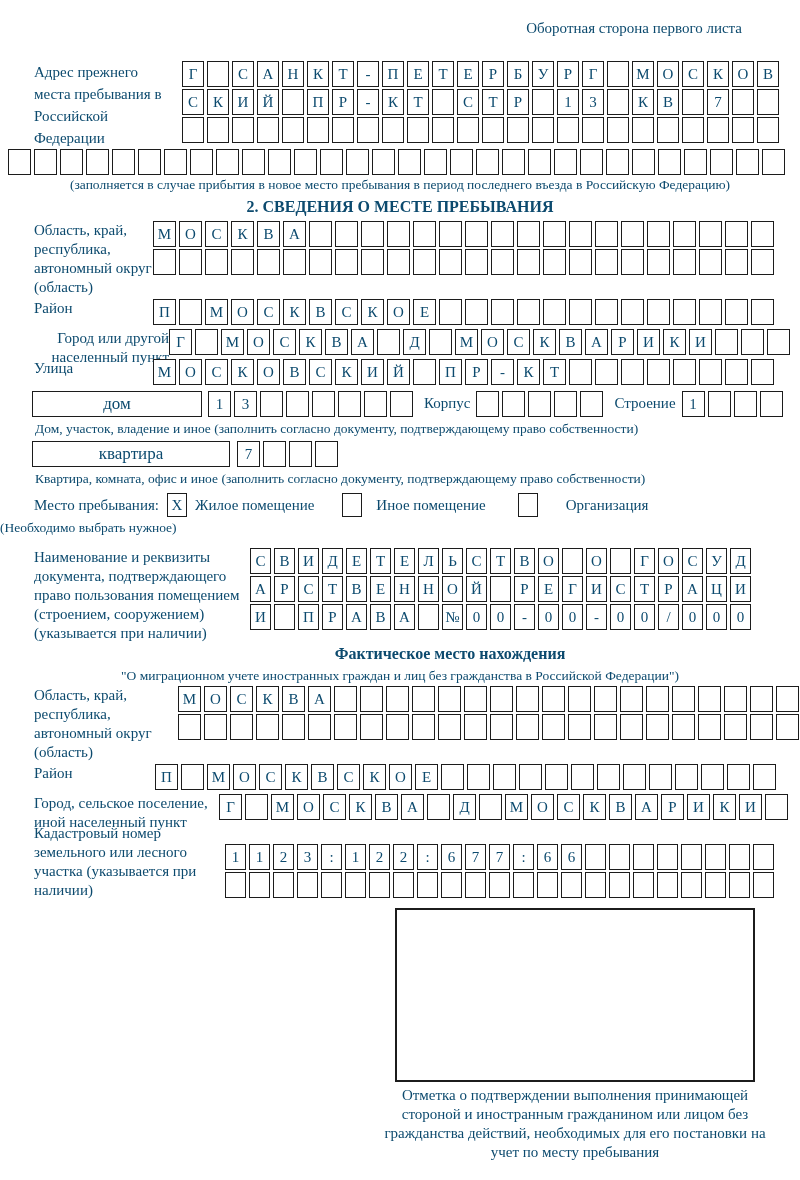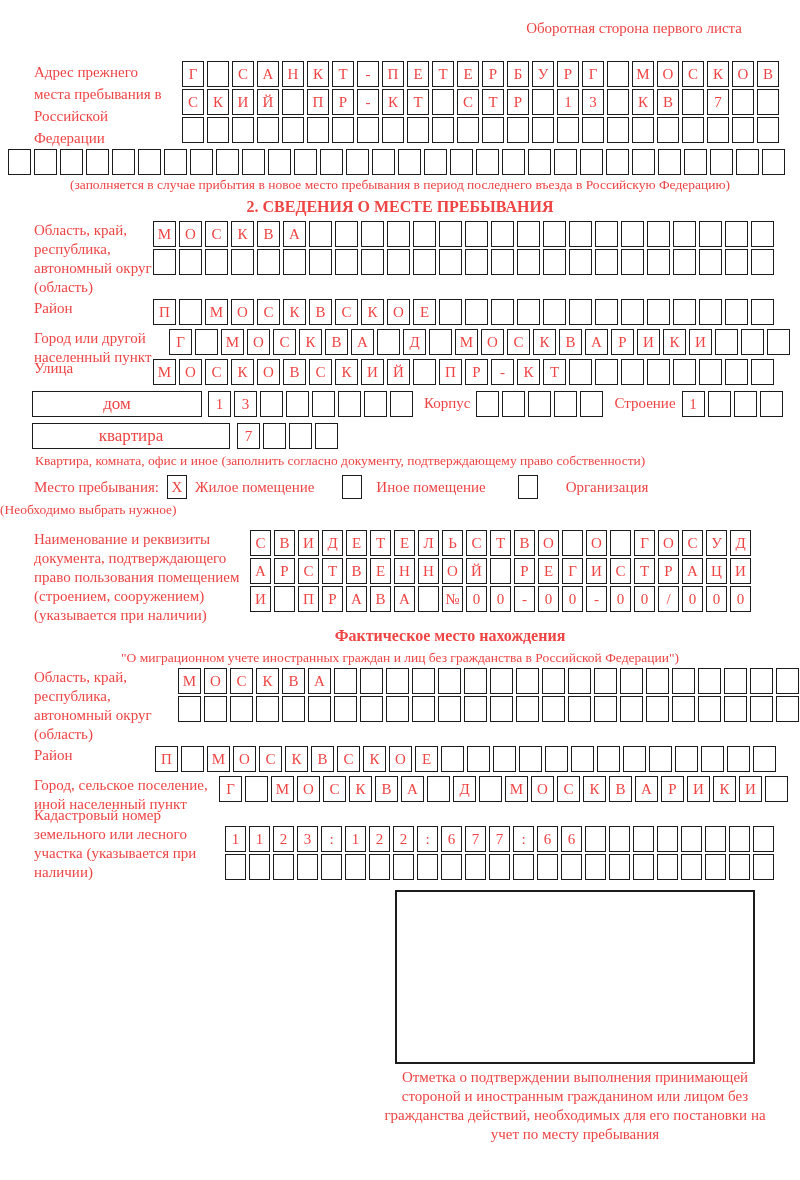--- a/index.html
+++ b/index.html
@@ -1,17 +1,17 @@
 <!DOCTYPE html>
 <html><head>
 <meta charset="utf-8">
 <style>
   html,body{margin:0;padding:0;background:#fff;}
   .page{
-    width:800px;height:1180px;background:#ffffff;color:#ef4444;
+    width:800px;height:1180px;background:#ffffff;color:#0c4a6e;
     font-family:"Liberation Serif","DejaVu Serif",serif;
     position:relative;overflow:hidden;
   }
   .top-note{text-align:right;padding:20px 58px 0 0;font-size:15px;}
   
   .boxrow{display:flex;margin-bottom:2px;}
   .cell{
     width:23px;height:26px;box-sizing:border-box;border:1.6px solid #1c1c1c;
     margin-right:3px;display:flex;align-items:center;justify-content:center;
     font-size:15px;line-height:1;flex-shrink:0;background:#fff;
@@ -23,21 +23,21 @@
   .s1-label{width:135px;margin-right:13px;font-size:15px;line-height:22px;flex-shrink:0;}
   .row4{margin:0 0 2px 8px;}
   .center-note{text-align:center;font-size:13.5px;margin-bottom:2px;}
   .section-title{text-align:center;font-weight:bold;font-size:16px;margin:5px 0 5px;}
   .fact-title{padding-left:100px;margin-top:2px;}
   
   .formline{display:flex;align-items:flex-start;margin:0 0 2px 34px;}
   .flabel{font-size:15px;line-height:19px;flex-shrink:0;}
   .h28{height:28px;}
   .w119{width:119px;}
-  .w135{width:135px;}
+  .w135{width:135px;text-align:right;}
   .w144{width:144px;}
   .w121{width:121px;}
   .w185{width:185px;}
   .w191{width:191px;}
   .w216{width:216px;}
   .rows-gap{margin-top:20px;}
   
   .domline{display:flex;align-items:flex-start;margin:4px 0 0 32px;}
   .labelbox{
     height:26px;box-sizing:border-box;border:1.6px solid #1c1c1c;
@@ -358,20 +358,21 @@
         <div class="cell"></div>
       </div>
     <div class="inline-label">Строение</div>
     <div class="boxrow">
         <div class="cell">1</div>
         <div class="cell"></div>
         <div class="cell"></div>
         <div class="cell"></div>
       </div>
   </div>
+  <div class="small-note">Дом, участок, владение и иное (заполнить согласно документу, подтверждающему право собственности)</div>
 
   <div class="domline">
     <div class="labelbox kvbox">квартира</div>
     <div class="boxrow">
         <div class="cell">7</div>
         <div class="cell"></div>
         <div class="cell"></div>
         <div class="cell"></div>
       </div>
   </div>

